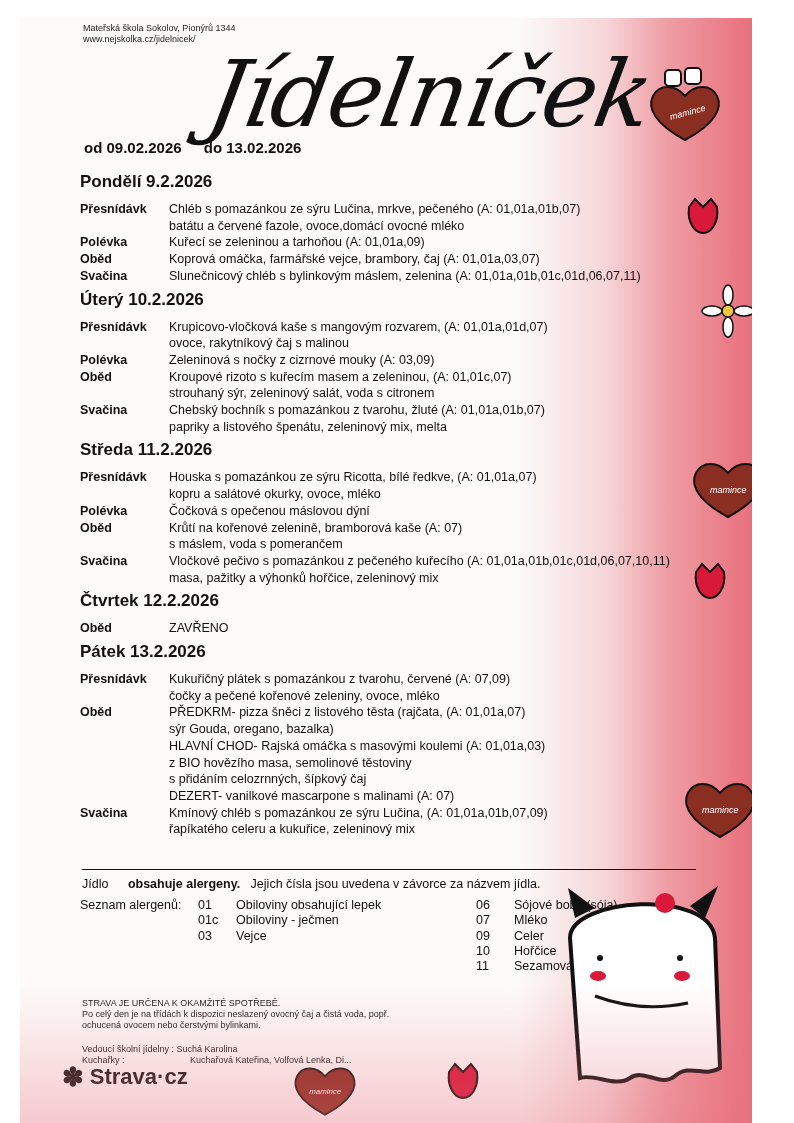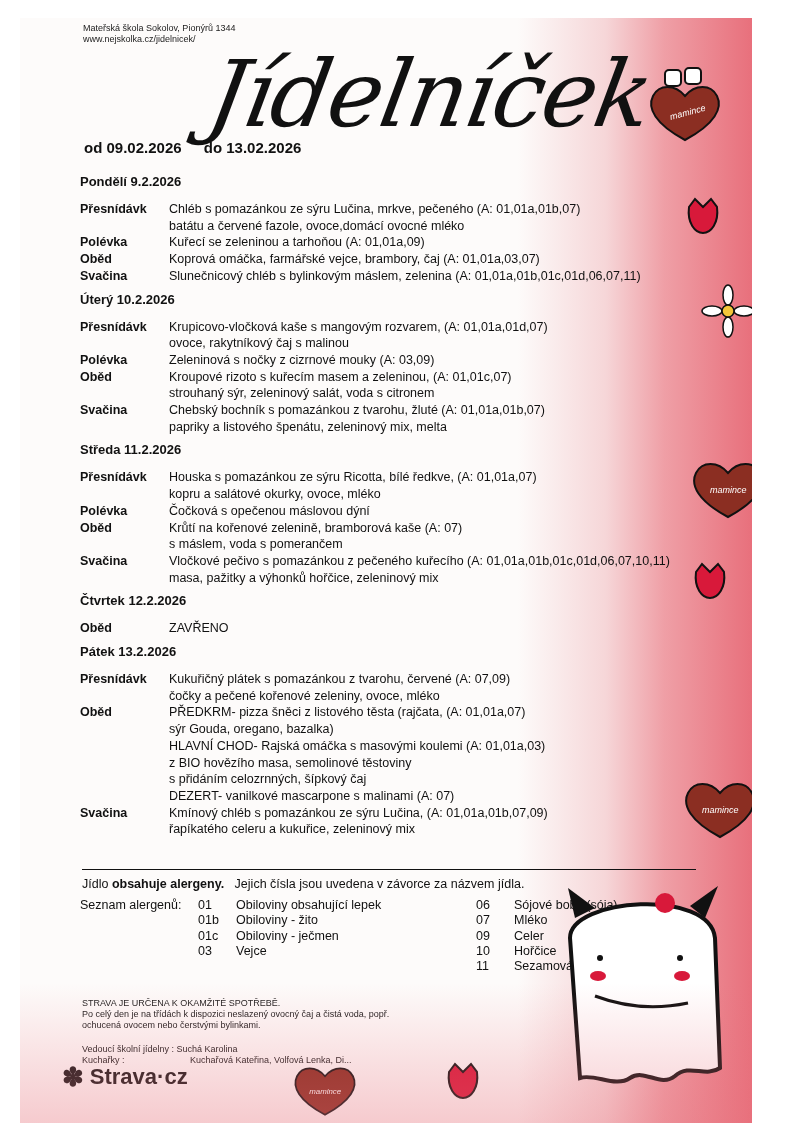--- a/index.html
+++ b/index.html
@@ -17,28 +17,28 @@
   .header-small { position: absolute; left: 63px; top: 5px; font-size: 9px; line-height: 11px; color: #222; }
   .title-script {
     position: absolute; left: 190px; top: 22px; font-family: "DejaVu Serif", serif; font-style: italic;
     font-size: 92px; line-height: 110px; color: #111; letter-spacing: -2px; transform: skewX(-10deg);
     font-weight: normal;
   }
   .date-range { position: absolute; left: 64px; top: 121px; font-weight: bold; font-size: 15px; }
   .date-range span { display: inline-block; }
   .date-range .to { margin-left: 18px; }
   .menu { position: absolute; left: 60px; top: 155px; width: 640px; }
-  .day-title { font-weight: bold; font-size: 13px; margin: 0 0 10px 0; line-height: 18px; }
+  .day-title { font-weight: bold; font-size: 17px; margin: 0 0 10px 0; line-height: 18px; }
   .day { margin-bottom: 6px; }
   .meal { display: flex; font-size: 12.5px; line-height: 16.7px; }
   .meal-label { width: 89px; font-weight: bold; flex-shrink: 0; }
   .meal-text { flex: 1; white-space: pre-line; }
   .divider { position: absolute; left: 62px; top: 851px; width: 614px; height: 1px; background: #111; }
   .allergen-note { position: absolute; left: 62px; top: 859px; font-size: 12.5px; }
-  .allergen-note b { font-weight: bold; }
+  .allergen-note b { font-weight: bold; margin-left: 16px; }
   .allergen-list { position: absolute; left: 60px; top: 880px; font-size: 12.5px; line-height: 15.3px; }
   .allergen-list .label { position: absolute; left: 0; top: 0; width: 120px; white-space: nowrap; }
   .col { position: absolute; top: 0; }
   .col .row { display: flex; }
   .col .code { width: 38px; }
   .col1 { left: 118px; width: 240px; }
   .col2 { left: 396px; width: 200px; }
   .col2 .code { width: 38px; }
   .footer-notes { position: absolute; left: 62px; top: 980px; font-size: 9px; line-height: 11px; color: #222; }
   .staff { position: absolute; left: 62px; top: 1026px; font-size: 9px; line-height: 11px; color: #222; }
@@ -174,24 +174,20 @@
   </div>
 
   <div class="allergen-list">
     <div class="label">Seznam alergenů:</div>
     <div class="col col1">
       <div class="row">
           <span class="code">01</span>
           <span>Obiloviny obsahující lepek</span>
         </div>
       <div class="row">
-          <span class="code">01b</span>
-          <span>Obiloviny - žito</span>
-        </div>
-      <div class="row">
           <span class="code">01c</span>
           <span>Obiloviny - ječmen</span>
         </div>
       <div class="row">
           <span class="code">03</span>
           <span>Vejce</span>
         </div>
     </div>
     <div class="col col2">
       <div class="row">

